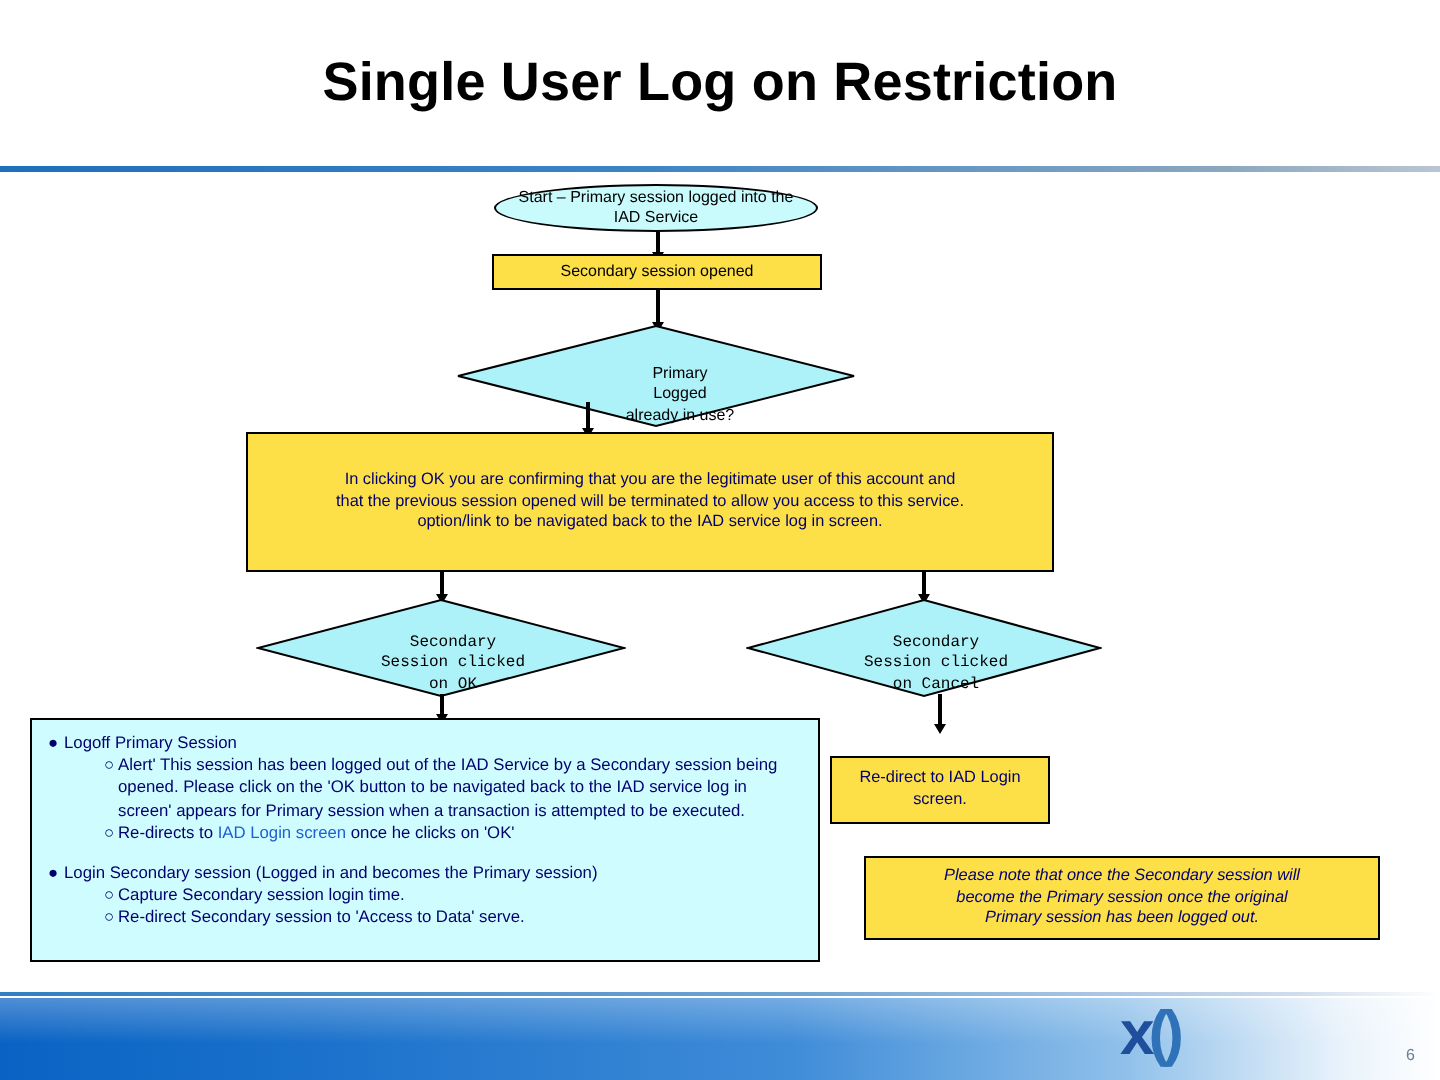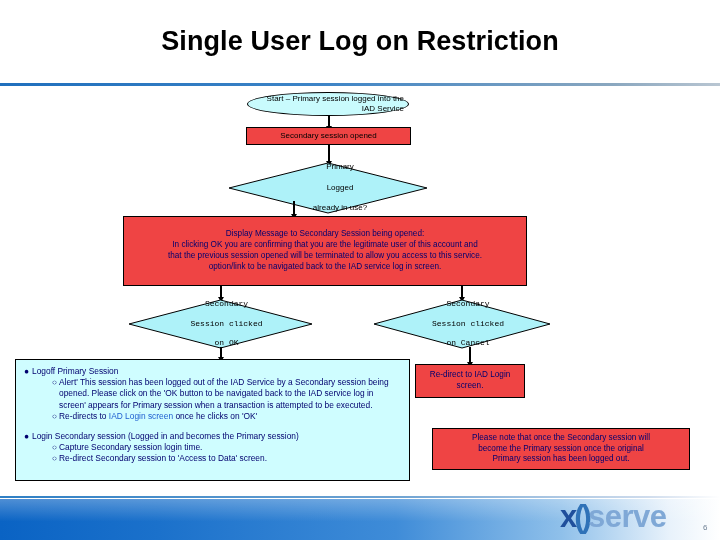--- a/index.html
+++ b/index.html
@@ -19,36 +19,36 @@
   .title-rule{
     position:absolute;left:0;top:83px;width:720px;height:3px;
     background:linear-gradient(to right,#1f6fbd 0%,#3d84c6 45%,#8aa7bf 85%,#b9c6d2 100%);
   }
 
   
   .shape{position:absolute;box-sizing:border-box;}
 
   .oval{
     background:#c9fbfd;border:1px solid #000;border-radius:50%/50%;
-    display:flex;align-items:center;justify-content:center;text-align:right;
+    display:flex;align-items:center;justify-content:center;text-align:center;
   }
   .rect{
-    background:#ef4444;border:1px solid #000;
+    background:#fde047;border:1px solid #000;
     display:flex;align-items:center;justify-content:center;text-align:center;
   }
   .rect-left{
     background:#cffdff;border:1px solid #000;
     text-align:left;
   }
 
   .diamond-wrap{position:absolute;}
   .diamond-wrap svg{position:absolute;left:0;top:0;}
   .diamond-text{
     position:absolute;left:0;top:0;width:100%;height:100%;
-    display:flex;flex-direction:column;align-items:center;justify-content:space-between;
+    display:flex;flex-direction:column;align-items:center;justify-content:flex-end;
     text-align:center;pointer-events:none;
   }
 
   .txt{font-size:8px;color:#000;line-height:1.25;padding:0 4px;}
   .txt-blue{font-size:8.2px;color:#00006f;line-height:1.32;}
 
   
   .dtxt{font-size:8px;color:#000;line-height:1.35;transform:translateX(12px);}
   .dtxt2{font-size:8px;color:#000;line-height:1.35;transform:translateX(6px);font-family:Liberation Mono, monospace;}
 
@@ -140,21 +140,20 @@
     </div>
   </div>
 
   <div class="conn" style="left:293px;top:201px;">
     <div class="stem" style="height:16px;"></div>
     <div class="head" style="top:13px;"></div>
   </div>
 
   <div class="shape rect" style="left:123px;top:216px;width:404px;height:70px;">
     <div style="width:100%;text-align:center;">
-      <div class="txt-blue">Display Message to Secondary Session being opened:</div>
       <div class="txt-blue">In clicking OK you are confirming that you are the legitimate user of this account and</div>
       <div class="txt-blue">that the previous session opened  will be terminated to allow you access to this service.</div>
       <div class="txt-blue">option/link to be navigated back to the IAD service log in screen.</div>
     </div>
   </div>
 
   <div class="conn" style="left:220px;top:286px;">
     <div class="stem" style="height:14px;"></div>
     <div class="head" style="top:11px;"></div>
   </div>
@@ -214,44 +213,43 @@
       <div class="b1">
         <span class="mk">●</span>
         <span>Login Secondary session (Logged in and becomes the Primary session)</span>
       </div>
       <div class="b2">
         <span class="mk">○</span>
         <span>Capture Secondary session login time.</span>
       </div>
       <div class="b2">
         <span class="mk">○</span>
-        <span>Re-direct Secondary session to 'Access to Data' screen.</span>
-      </div>
-    </div>
-  </div>
-
-  <div class="shape rect" style="left:415px;top:364px;width:110px;height:34px;">
+        <span>Re-direct Secondary session to 'Access to Data' serve.</span>
+      </div>
+    </div>
+  </div>
+
+  <div class="shape rect" style="left:415px;top:378px;width:110px;height:34px;">
     <div style="width:100%;text-align:center;">
       <div class="txt-blue">Re-direct to IAD Login</div>
       <div class="txt-blue">screen.</div>
     </div>
   </div>
 
   <div class="shape rect" style="left:432px;top:428px;width:258px;height:42px;">
-    <div style="width:100%;text-align:center;">
+    <div style="width:100%;text-align:center;font-style:italic;">
       <div class="txt-blue">Please note that once the Secondary session  will</div>
       <div class="txt-blue">become the Primary session once the original</div>
       <div class="txt-blue">Primary session has been logged out.</div>
     </div>
   </div>
 
   <div class="footer-rule"></div>
   <div class="footer-bar"></div>
 
   <div class="logo">
     <span class="lx">x</span>
     <span class="lbr">()</span>
-    <span class="lserve">serve</span>
   </div>
 
   <div class="pagenum">6</div>
 
 </div>
 
 </body></html>

